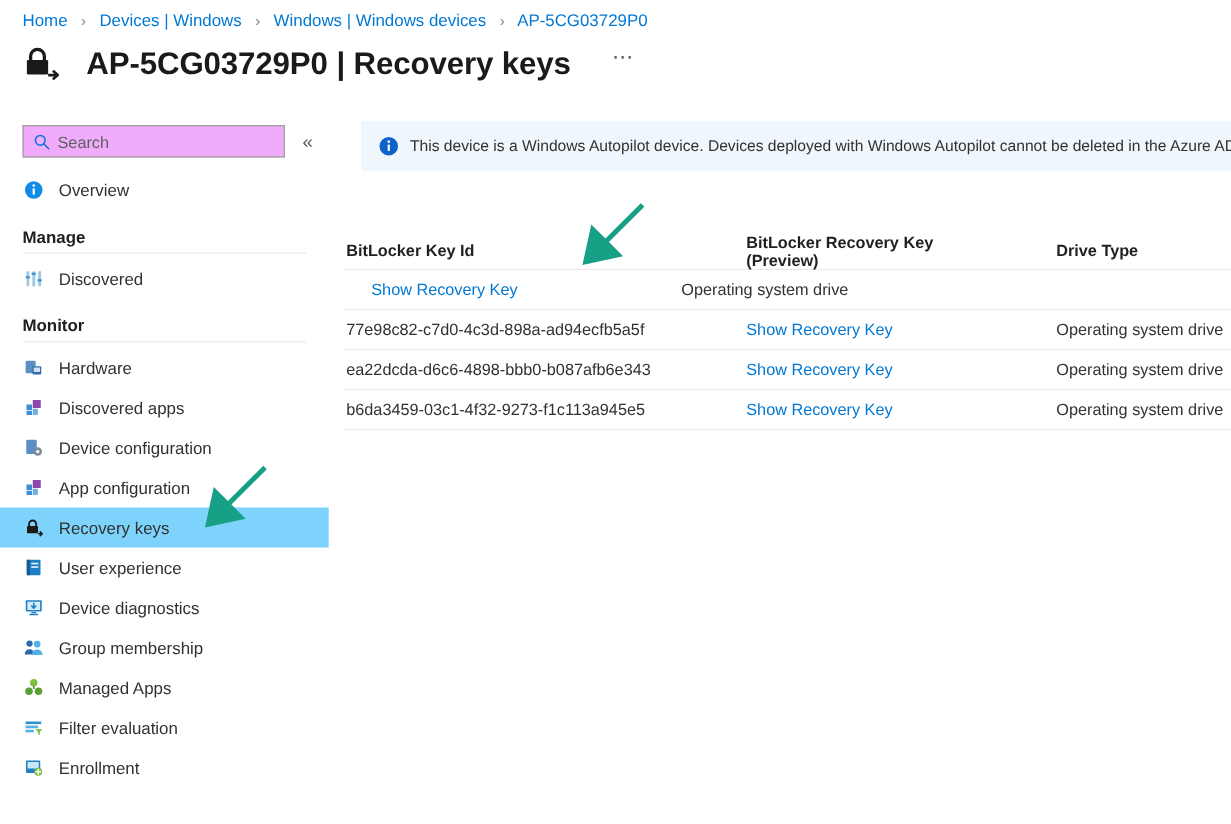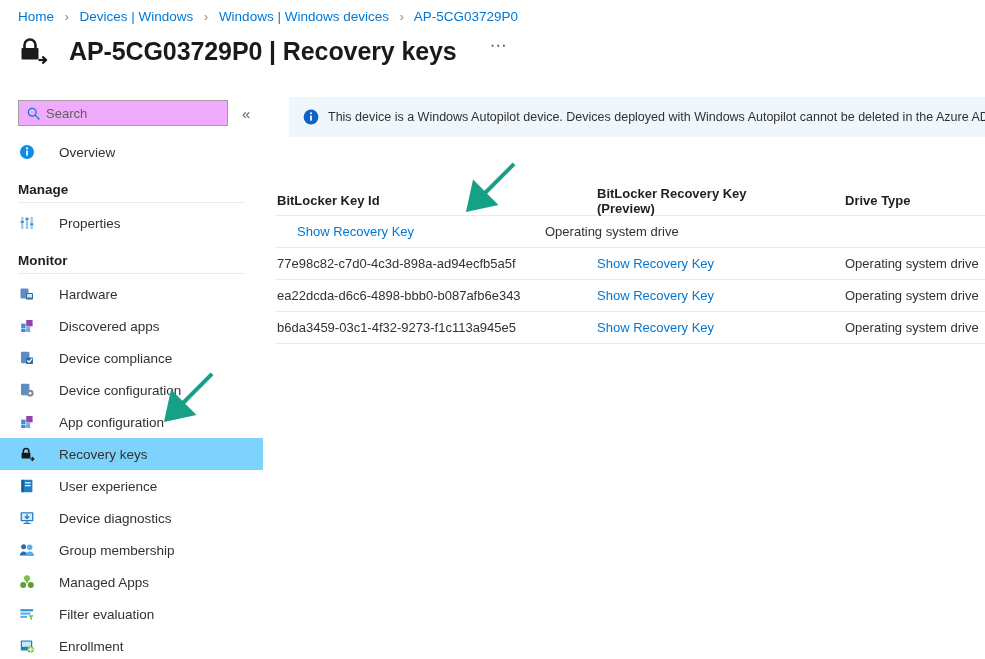--- a/index.html
+++ b/index.html
@@ -66,21 +66,21 @@
     cursor: pointer; user-select: none;
   }
 
   .nav-item {
     display: flex; align-items: center;
     height: 32px; padding-left: 18px; gap: 11px;
     cursor: pointer; font-size: 13.5px; color: #323130;
   }
   .nav-item.selected { background: #7dd3fc; }
   .nav-ico { width: 18px; height: 18px; flex: 0 0 18px; display: flex; align-items: center; justify-content: center; }
-  .nav-label { white-space: nowrap; margin-left: 12px; }
+  .nav-label { white-space: nowrap; }
 
   .nav-group {
     padding: 0 0 0 18px; margin-top: 14px;
   }
   .nav-group-title {
     font-size: 13.5px; font-weight: 700; color: #201f1e;
     padding-bottom: 5px;
   }
   .nav-group-rule {
     height: 1px; background: #edebe9; width: 227px; margin-bottom: 4px;
@@ -185,21 +185,21 @@
       <span class="nav-ico">
         <svg width="16" height="16" viewBox="0 0 16 16">
           <rect x="2.2" y="2" width="2.2" height="12" fill="#9bc8e8"></rect>
           <rect x="6.9" y="2" width="2.2" height="12" fill="#9bc8e8"></rect>
           <rect x="11.6" y="2" width="2.2" height="12" fill="#9bc8e8"></rect>
           <rect x="1.6" y="6" width="3.4" height="1.7" fill="#3f8fd0"></rect>
           <rect x="6.3" y="3.2" width="3.4" height="1.7" fill="#3f8fd0"></rect>
           <rect x="11" y="8.4" width="3.4" height="1.7" fill="#3f8fd0"></rect>
         </svg>
       </span>
-      <span class="nav-label">Properties</span>
+      <span class="nav-label">Discovered</span>
     </div>
 
     <div class="nav-group">
       <div class="nav-group-title">Monitor</div>
       <div class="nav-group-rule"></div>
     </div>
 
     <div class="nav-item">
       <span class="nav-ico">
         <svg width="16" height="16" viewBox="0 0 16 16">
@@ -216,30 +216,20 @@
         <svg width="16" height="16" viewBox="0 0 16 16">
           <rect x="7.2" y="2" width="6.4" height="6.4" fill="#8e44ad"></rect>
           <rect x="2.2" y="5.6" width="4.4" height="4.4" fill="#3f8fd0"></rect>
           <rect x="2.2" y="10.6" width="4.4" height="3.4" fill="#3f8fd0"></rect>
           <rect x="7.2" y="9" width="4" height="5" fill="#6fb0e0"></rect>
         </svg>
       </span>
       <span class="nav-label">Discovered apps</span>
     </div>
 
-    <div class="nav-item">
-      <span class="nav-ico">
-        <svg width="16" height="16" viewBox="0 0 16 16">
-          <rect x="2" y="1.8" width="8.4" height="11.4" rx="1" fill="#5b8ec4"></rect>
-          <rect x="7" y="7.6" width="7" height="6.4" rx="0.8" fill="#2f6ba8"></rect>
-          <path d="M8.6 10.8 L10 12.2 L12.6 9.3" fill="none" stroke="#ffffff" stroke-width="1.3" stroke-linecap="round" stroke-linejoin="round"></path>
-        </svg>
-      </span>
-      <span class="nav-label">Device compliance</span>
-    </div>
 
     <div class="nav-item">
       <span class="nav-ico">
         <svg width="16" height="16" viewBox="0 0 16 16">
           <rect x="2" y="1.8" width="8.4" height="11.4" rx="1" fill="#5b8ec4"></rect>
           <circle cx="11.2" cy="11.2" r="3.4" fill="#7e8c99"></circle>
           <circle cx="11.2" cy="11.2" r="1.3" fill="#ffffff"></circle>
         </svg>
       </span>
       <span class="nav-label">Device configuration</span>

